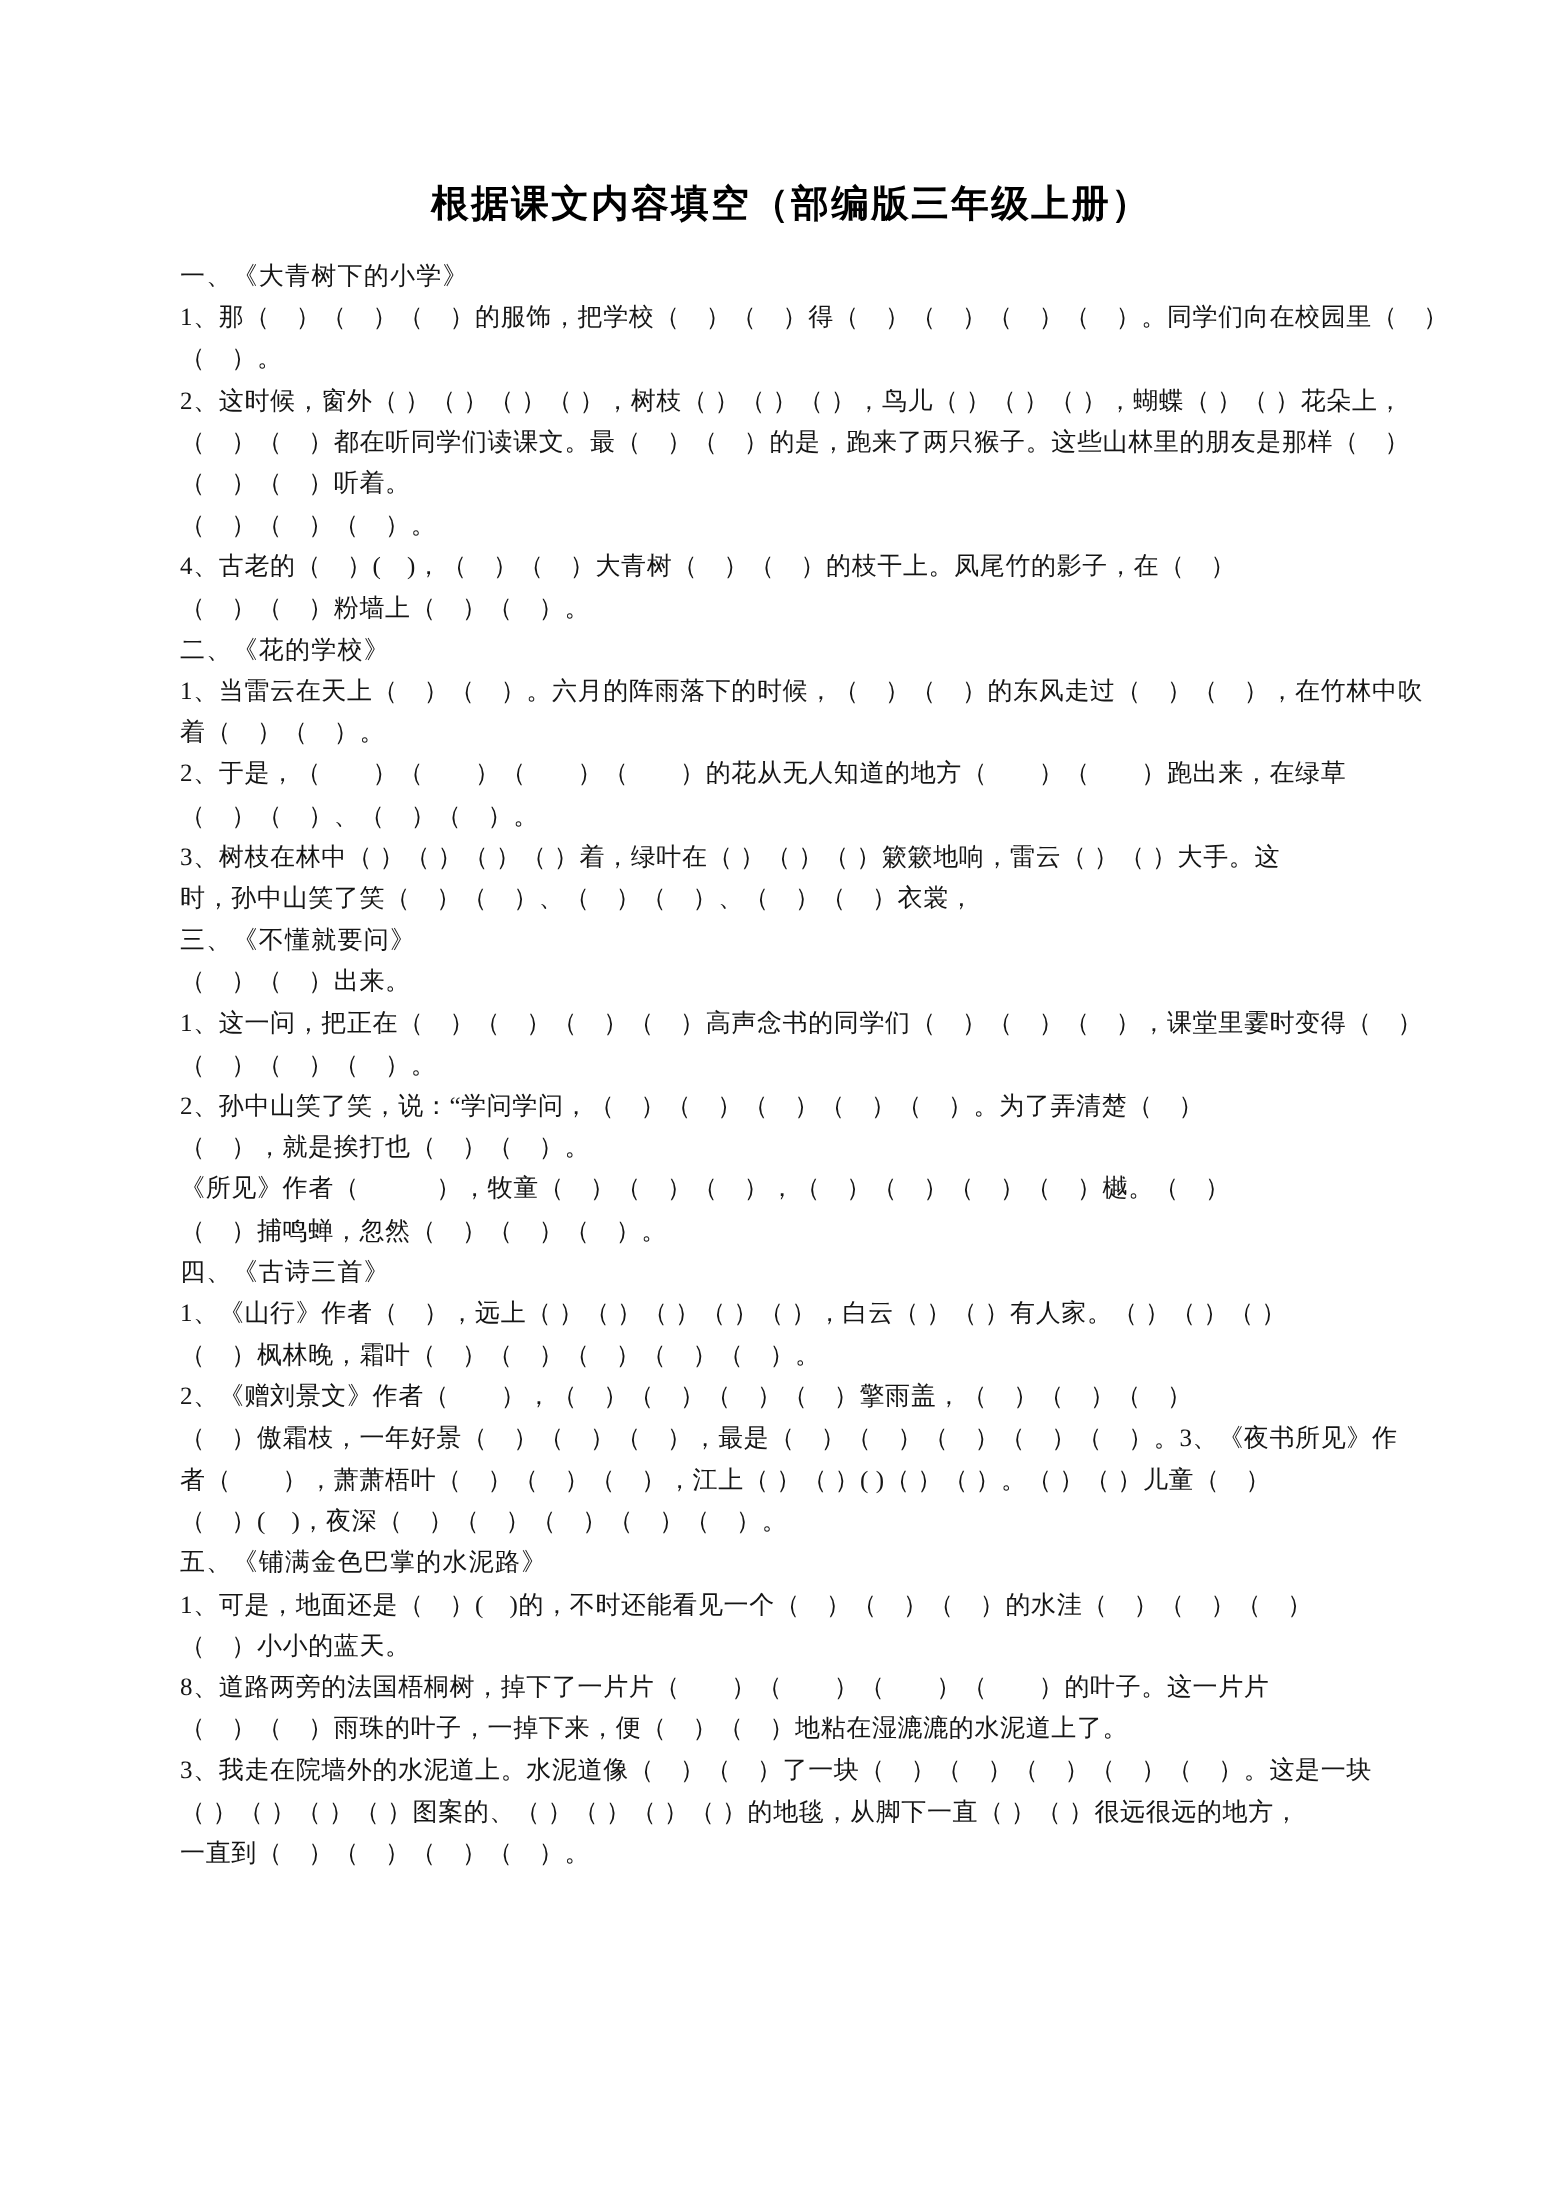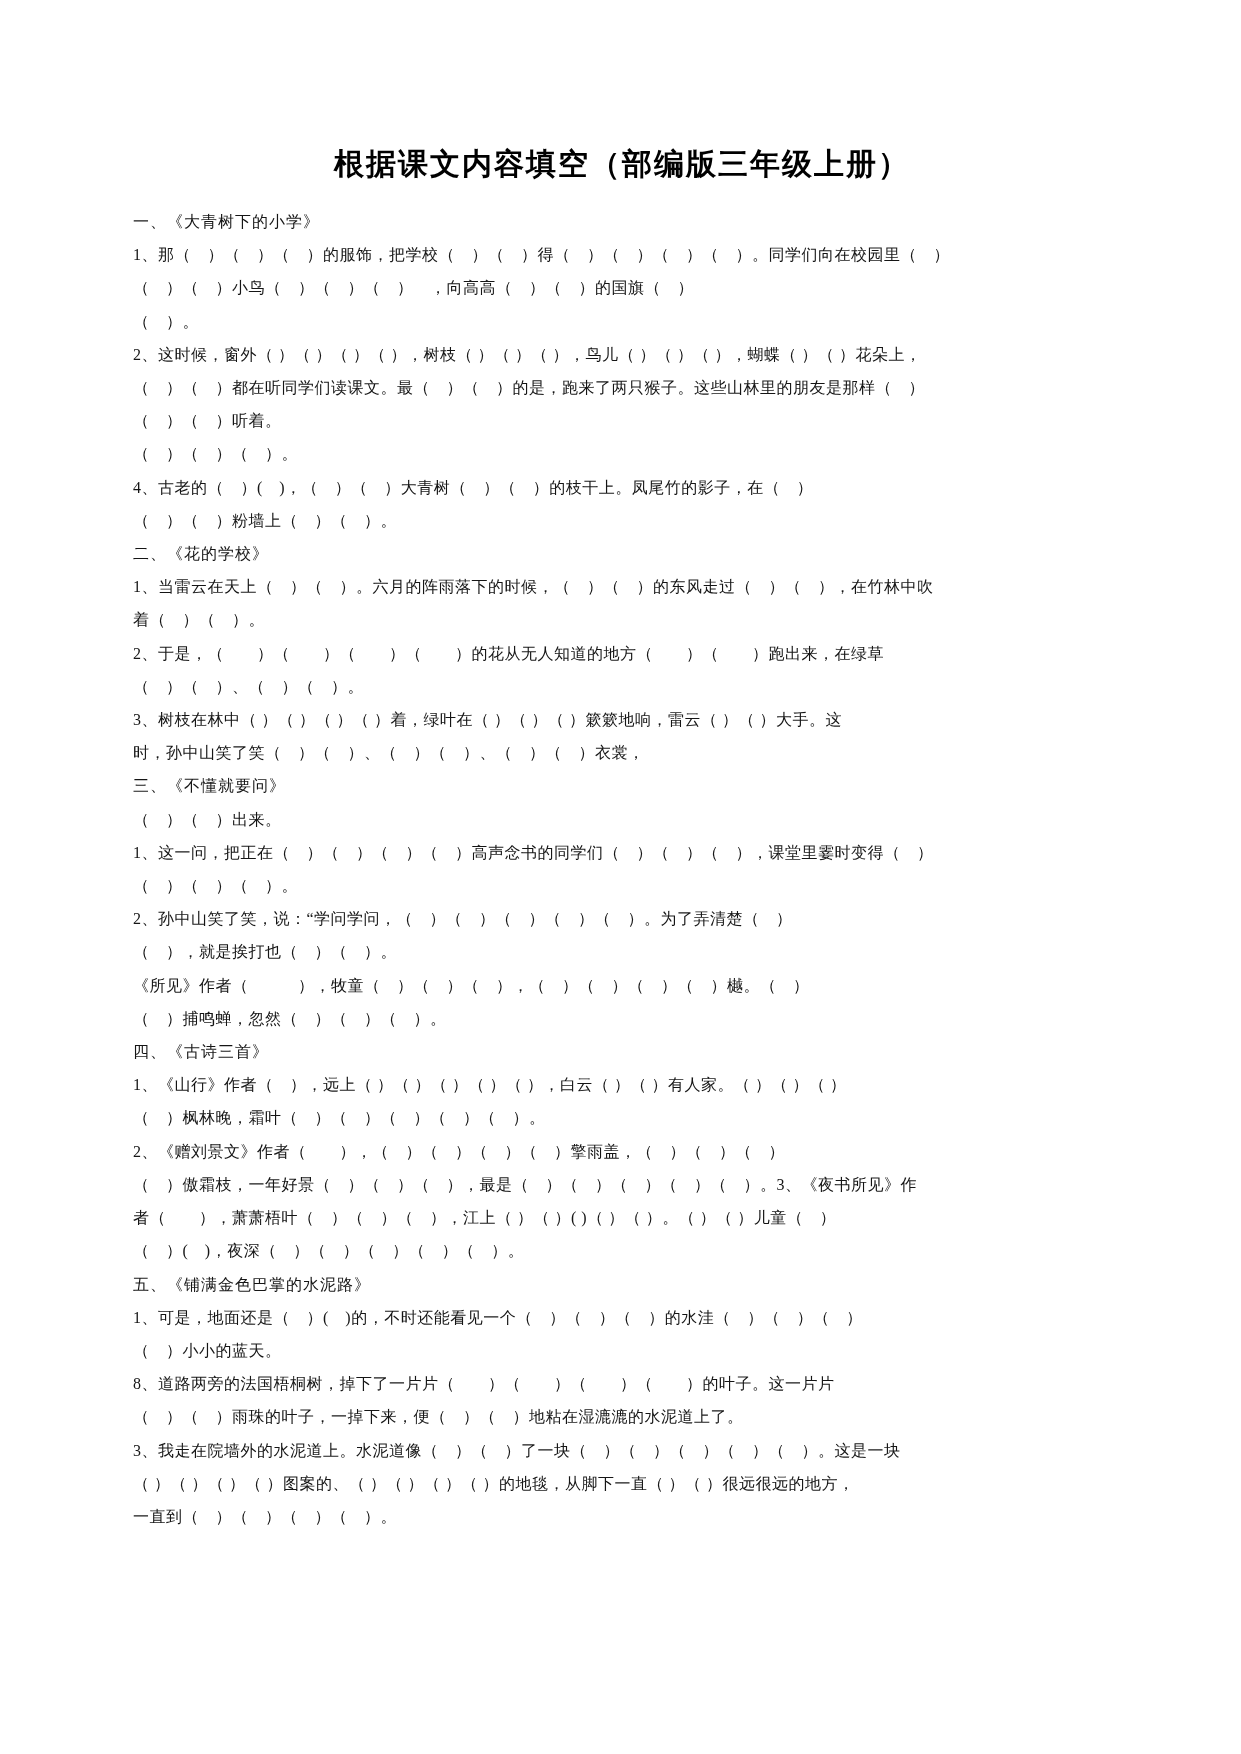--- a/index.html
+++ b/index.html
@@ -10,55 +10,54 @@
   .page {
     position: relative;
     width: 1241px;
     height: 1754px;
     background: #ffffff;
     overflow: hidden;
     color: #151515;
   }
   .content {
     position: absolute;
-    left: 133px;
+    left: 144px;
     top: 143px;
     width: 1000px;
   }
   .title {
     margin: 0 0 20px 0;
     width: 978px;
     text-align: center;
     font-family: "Liberation Sans", "DejaVu Sans", sans-serif;
     font-weight: bold;
     font-size: 30px;
     line-height: 42px;
     letter-spacing: 2px;
     color: #000000;
   }
   .line {
     font-family: "Liberation Serif", "DejaVu Serif", serif;
-    font-size: 16px;
+    font-size: 20px;
     line-height: 33.2px;
     white-space: pre;
     letter-spacing: 0.5px;
   }
   .heading {
     letter-spacing: 1px;
   }
 </style>
 </head>
 <body>
 
 <main class="page">
   <div class="content">
     <h1 class="title">根据课文内容填空（部编版三年级上册）</h1>
     <div class="line heading">一、《大青树下的小学》</div>
     <div class="line">1、那（　）（　）（　）的服饰，把学校（　）（　）得（　）（　）（　）（　）。同学们向在校园里（　）</div>
-    <div class="line">（　）（　）小鸟（　）（　）（　）　，向高高（　）（　）的国旗（　）</div>
     <div class="line">（　）。</div>
     <div class="line">2、这时候，窗外（ ）（ ）（ ）（ ），树枝（ ）（ ）（ ），鸟儿（ ）（ ）（ ），蝴蝶（ ）（ ）花朵上，</div>
     <div class="line">（　）（　）都在听同学们读课文。最（　）（　）的是，跑来了两只猴子。这些山林里的朋友是那样（　）</div>
     <div class="line">（　）（　）听着。</div>
     <div class="line">（　）（　）（　）。</div>
     <div class="line">4、古老的（　）(　)，（　）（　）大青树（　）（　）的枝干上。凤尾竹的影子，在（　）</div>
     <div class="line">（　）（　）粉墙上（　）（　）。</div>
     <div class="line heading">二、《花的学校》</div>
     <div class="line">1、当雷云在天上（　）（　）。六月的阵雨落下的时候，（　）（　）的东风走过（　）（　），在竹林中吹</div>
     <div class="line">着（　）（　）。</div>

